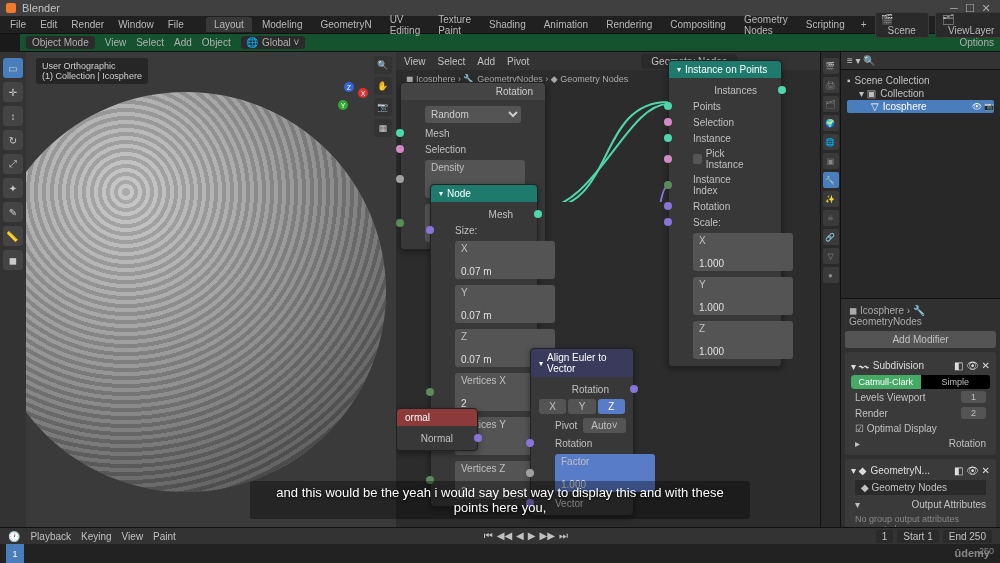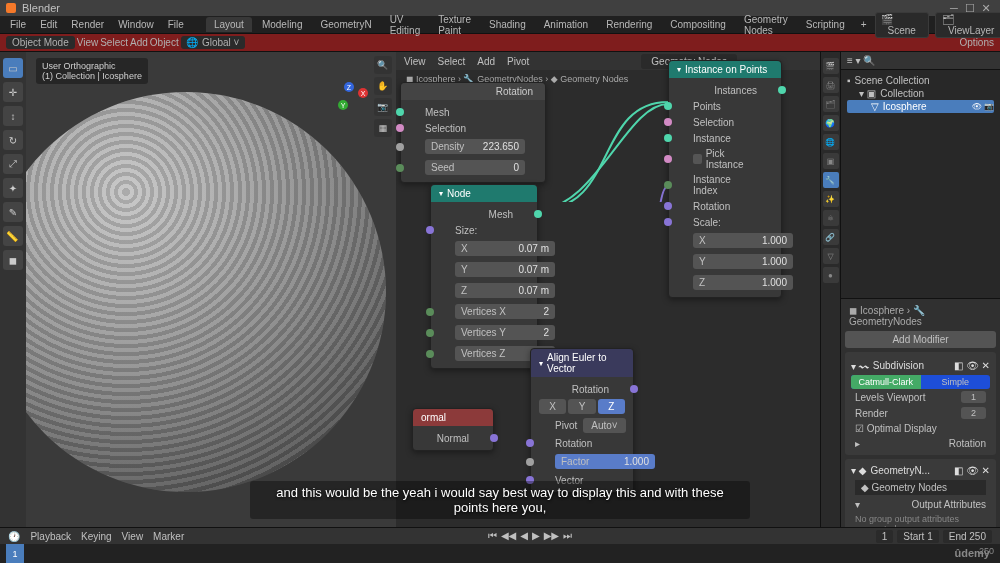--- a/index.html
+++ b/index.html
@@ -11,21 +11,21 @@
 .titlebar .spacer { flex: 1; }
 .titlebar .wbtn { width: 16px; text-align: center; color: #aaa; }
 
 .menubar { height: 18px; background: #202020; display: flex; align-items: center; padding: 0 4px; gap: 2px; border-bottom: 1px solid #111; }
 .menubar span { padding: 2px 6px; color: #b8b8b8; font-size: 10px; }
 .menubar .tab { padding: 2px 8px; }
 .menubar .tab.active { background: #383838; border-radius: 3px 3px 0 0; }
 .menubar .right { margin-left: auto; display: flex; align-items: center; gap: 6px; }
 .menubar .field { background: #2a2a2a; padding: 1px 6px; border-radius: 3px; border: 1px solid #3a3a3a; font-size: 10px; }
 
-.toolbar { height: 18px; background: #7f1d1d; display: flex; align-items: center; padding: 0 6px; gap: 2px; border-bottom: 1px solid #111; font-size: 10px; }
+.toolbar { height: 18px; background: #14532d; display: flex; align-items: center; padding: 0 6px; gap: 10px; border-bottom: 1px solid #111; font-size: 10px; margin-left: 20px; }
 .toolbar span { color: #b0b0b0; }
 .toolbar .pill { background: #2a2a2a; padding: 1px 6px; border-radius: 3px; }
 
 
 .main { display: flex; height: 475px; }
 
 
 .ltools { width: 26px; background: #333; display: flex; flex-direction: column; align-items: center; padding-top: 6px; gap: 4px; }
 .ltools .tool { width: 20px; height: 20px; background: #444; border-radius: 3px; display: flex; align-items: center; justify-content: center; color: #ccc; font-size: 10px; }
 .ltools .tool.active { background: #4a7dbc; }
@@ -52,21 +52,21 @@
 .node .row.right { justify-content:flex-end; }
 .node .sock { width:8px; height:8px; border-radius:50%; position:absolute; }
 .node .sock.out { right:-5px; }
 .node .sock.in { left:-5px; }
 .s-geo { background:#4fd6ac; }
 .s-vec { background:#8874d6; }
 .s-bool { background:#d28ac4; }
 .s-int { background:#5a8c5a; }
 .s-float { background:#a0a0a0; }
 
-.node .field { background:#545454; border-radius:3px; padding:2px 6px; display:flex; justify-content:space-between; gap:4px; min-width:100px; margin:1px 0; }
+.node .field { background:#545454; border-radius:3px; padding:2px 6px; display:flex; justify-content:space-between; gap:12px; min-width:100px; margin:1px 0;flex-direction:column; }
 .node .field.sel { background:#597cc9; }
 .node .field span.val { color:#e0e0e0; }
 .node .btnrow { display:flex; gap:2px; padding:2px 8px; }
 .node .btn { flex:1; background:#545454; text-align:center; padding:2px 0; border-radius:3px; }
 .node .btn.active { background:#597cc9; color:#fff; }
 
 .t-teal { background:#1f7a6e; }
 .t-purple { background:#3a3a5c; }
 .t-red { background:#8c3a3a; }
 
@@ -78,21 +78,21 @@
 .outliner .tree .i1 { padding-left:12px; }
 .outliner .tree .sel { background:#4a7dbc; color:#fff; border-radius:2px; padding-left:24px; }
 
 .props { flex:1; background:#303030; border-top:1px solid #111; padding:4px; overflow:hidden; }
 .props .crumb2 { font-size:10px; color:#aaa; padding:2px 4px; }
 .props .section { background:#3a3a3a; margin:4px 0; border-radius:3px; padding:4px 6px; font-size:10px; }
 .props .section .shdr { display:flex; align-items:center; gap:4px; color:#ddd; padding:2px 0; }
 .props .section .srow { display:flex; justify-content:space-between; padding:2px 4px; align-items:center; }
 .props .section .srow .num { background:#545454; padding:1px 10px; border-radius:3px; font-size:9px; }
 .props .addmod { background:#545454; text-align:center; padding:3px; border-radius:3px; margin:2px 0; }
-.props .toggle { display:flex; background:#1d4ed8; border-radius:3px; overflow:hidden; }
+.props .toggle { display:flex; background:#000000; border-radius:3px; overflow:hidden; }
 .props .toggle span { flex:1; text-align:center; padding:2px; font-size:9px; }
 .props .toggle span.on { background:#4a6; color:#fff; }
 
 
 .pstrip { width: 20px; background:#2a2a2a; display:flex; flex-direction:column; align-items:center; padding-top:6px; gap:3px; border-left:1px solid #111; }
 .pstrip .pi { width:16px; height:16px; background:#3a3a3a; border-radius:2px; font-size:8px; display:flex; align-items:center; justify-content:center; color:#888; }
 .pstrip .pi.act { background:#4a7dbc; color:#fff; }
 
 
 .timeline { height:36px; background:#2a2a2a; border-top:1px solid #111; display:flex; flex-direction:column; }
@@ -212,20 +212,23 @@
       <path d="M 384 62 C 500 62 570 32 680 32" stroke="#4fd6ac" stroke-width="2" fill="none"></path>
       <path d="M 140 158 C 200 158 230 52 272 52" stroke="#4fd6ac" stroke-width="2" fill="none"></path>
     </svg>
 
     <div class="node" style="left:4px;top:30px;width:146px">
       <div class="title" style="background:#444">
           <span style="margin-left:auto;padding-right:4px;font-size:10px;color:#ccc">Rotation</span>
         </div>
       <div class="body">
         <div class="row">
+            <select style="background:#545454;border:none;color:#ccc;width:100%;font-size:10px;border-radius:3px;padding:2px"><option>Random</option></select>
+          </div>
+        <div class="row">
             <div class="sock in s-geo"></div>
             <span>Mesh</span>
           </div>
         <div class="row">
             <div class="sock in s-bool"></div>
             <span>Selection</span>
           </div>
         <div class="row">
             <div class="sock in s-float"></div>
             <div class="field">
@@ -292,21 +295,21 @@
         <div class="row">
             <div class="sock in s-int"></div>
             <div class="field">
               <span>Vertices Z</span>
               <span class="val">2</span>
             </div>
           </div>
       </div>
     </div>
 
-    <div class="node" style="left:16px;top:356px;width:82px">
+    <div class="node" style="left:0;top:356px;width:82px">
       <div class="title t-red">
           <span>ormal</span>
         </div>
       <div class="body">
           <div class="row right">
             <span>Normal</span>
             <div class="sock out s-vec"></div>
           </div>
         </div>
     </div>
@@ -472,21 +475,21 @@
     </div>
   </div>
 </div>
 
 <div class="timeline">
   <div class="tbar">
     <span>🕐</span>
     <span>Playback</span>
     <span>Keying</span>
     <span>View</span>
-    <span>Marker</span>
+    <span>Paint</span>
     <span style="margin-left:auto;display:flex;gap:4px">
       <span>⏮</span>
       <span>◀◀</span>
       <span>◀</span>
       <span>▶</span>
       <span>▶▶</span>
       <span>⏭</span>
     </span>
     <div class="tend">
       <span class="tf">1</span>

